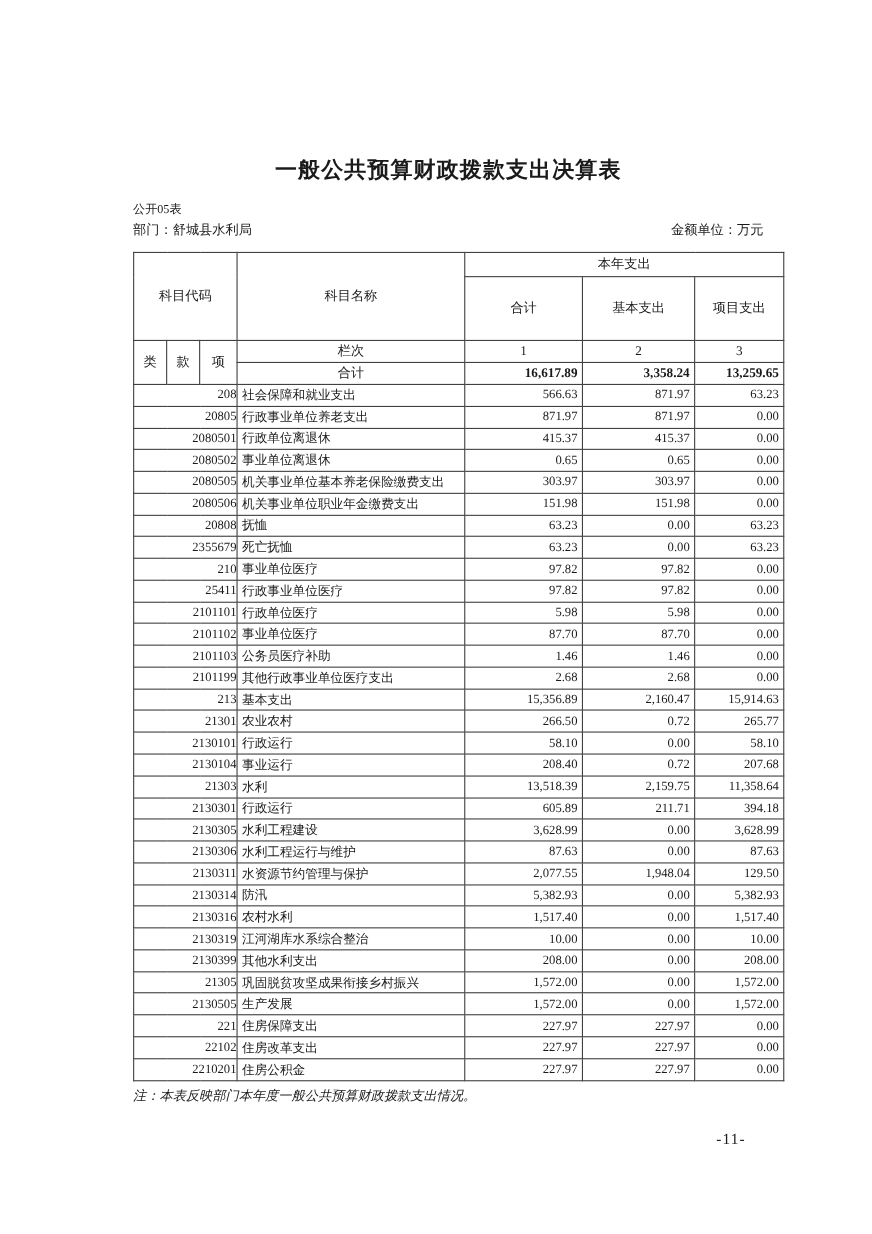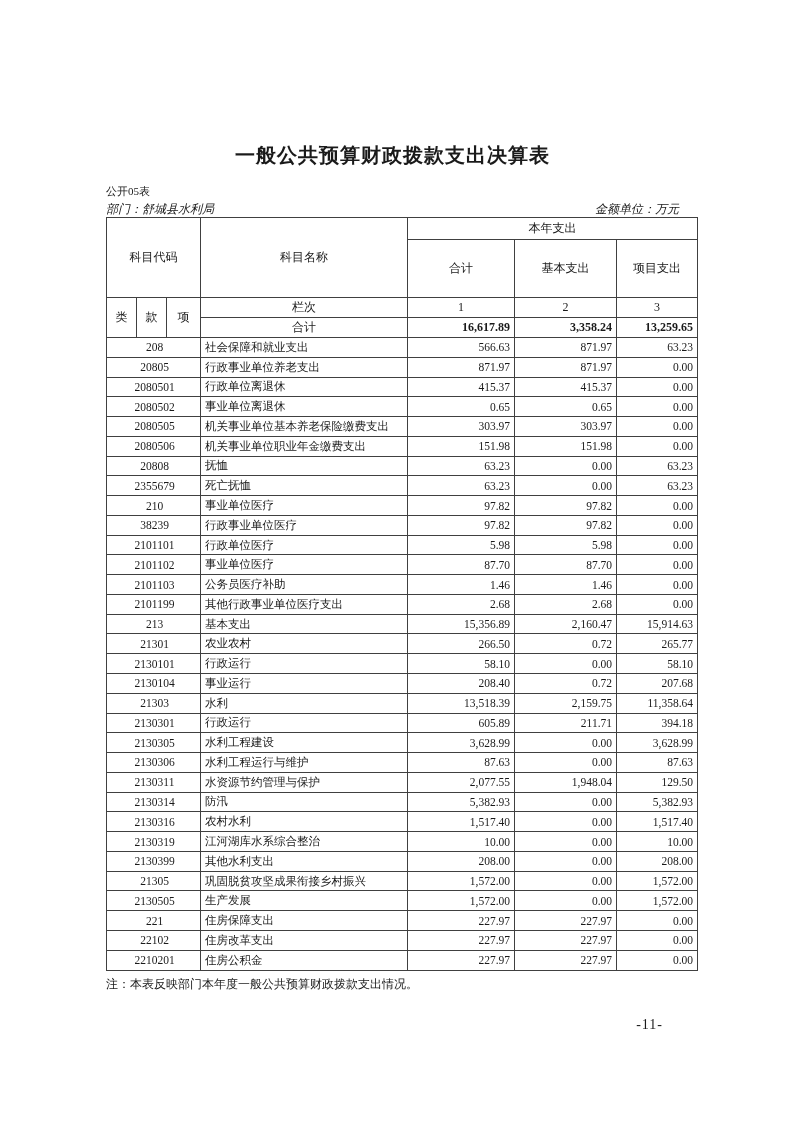--- a/index.html
+++ b/index.html
@@ -4,35 +4,35 @@
 <style>
   * { margin: 0; padding: 0; box-sizing: border-box; }
   html, body { width: 793px; height: 1122px; }
   body {
     background: #ffffff;
     font-family: "Liberation Serif", "DejaVu Serif", serif;
     color: #1a1a1a;
     position: relative;
   }
   .sheet { position: relative; width: 793px; height: 1122px; overflow: hidden; }
-  .doc { position: absolute; left: 88px; top: 142px; width: 591px; padding-left: 18px; }
+  .doc { position: absolute; left: 103px; top: 142px; width: 591px; padding-left: 18px; }
 
   .title {
     text-align: center;
     font-size: 20px;
     font-weight: bold;
     line-height: 26px;
     letter-spacing: 1px;
     font-family: "Liberation Sans", "DejaVu Sans", sans-serif;
   }
   .pub-line { margin-top: 16px; text-align: left; font-size: 11px; line-height: 14px; }
   .dept-line {
-    margin-top: 3px; margin-bottom: 0;
+    margin-top: 3px; margin-bottom: 12px;
     display: flex; justify-content: space-between;
-    font-size: 12px; line-height: 16px; font-style: italic;
+    font-size: 12px; line-height: 16px;
   }
 
   table.budget {
     border-collapse: collapse;
     width: 591px;
     table-layout: fixed;
   }
   table.budget td, table.budget th {
     border: 1px solid #404040;
     font-weight: normal;
@@ -40,26 +40,26 @@
     text-align: center;
     vertical-align: middle;
     overflow: hidden;
     white-space: nowrap;
   }
   tr.hdr-1 { height: 22px; }
   tr.hdr-2 { height: 58px; }
   tr.hdr-3 { height: 20px; }
   tr.hdr-4 { height: 20px; }
   tr.data-row td { height: 19.78px; font-size: 11.5px; }
-  tr.data-row td.code { text-align: center; padding-left: 2px; }
+  tr.data-row td.code { text-align: right; padding-left: 2px; }
   tr.data-row td.name { text-align: left; padding-left: 4px; }
   tr.data-row td.num  { text-align: right; padding-right: 4px; }
   tr.hdr-4 td.num { text-align: right; padding-right: 4px; font-weight: bold; }
 
-  .note { margin-top: 5px; font-size: 12px; line-height: 16px; text-align: left; }
+  .note { margin-top: 5px; font-size: 12px; line-height: 16px; text-align: left; font-style: italic; }
   .page-num {
     margin-top: 25px;
     text-align: right;
     padding-right: 16px;
     font-size: 14px;
     letter-spacing: 1px;
   }
 </style>
 </head>
 <body>
@@ -171,21 +171,21 @@
             <td class="num">63.23</td>
           </tr>
           <tr class="data-row">
             <td class="code" colspan="3">210</td>
             <td class="name">事业单位医疗</td>
             <td class="num">97.82</td>
             <td class="num">97.82</td>
             <td class="num">0.00</td>
           </tr>
           <tr class="data-row">
-            <td class="code" colspan="3">38239</td>
+            <td class="code" colspan="3">25411</td>
             <td class="name">行政事业单位医疗</td>
             <td class="num">97.82</td>
             <td class="num">97.82</td>
             <td class="num">0.00</td>
           </tr>
           <tr class="data-row">
             <td class="code" colspan="3">2101101</td>
             <td class="name">行政单位医疗</td>
             <td class="num">5.98</td>
             <td class="num">5.98</td>

